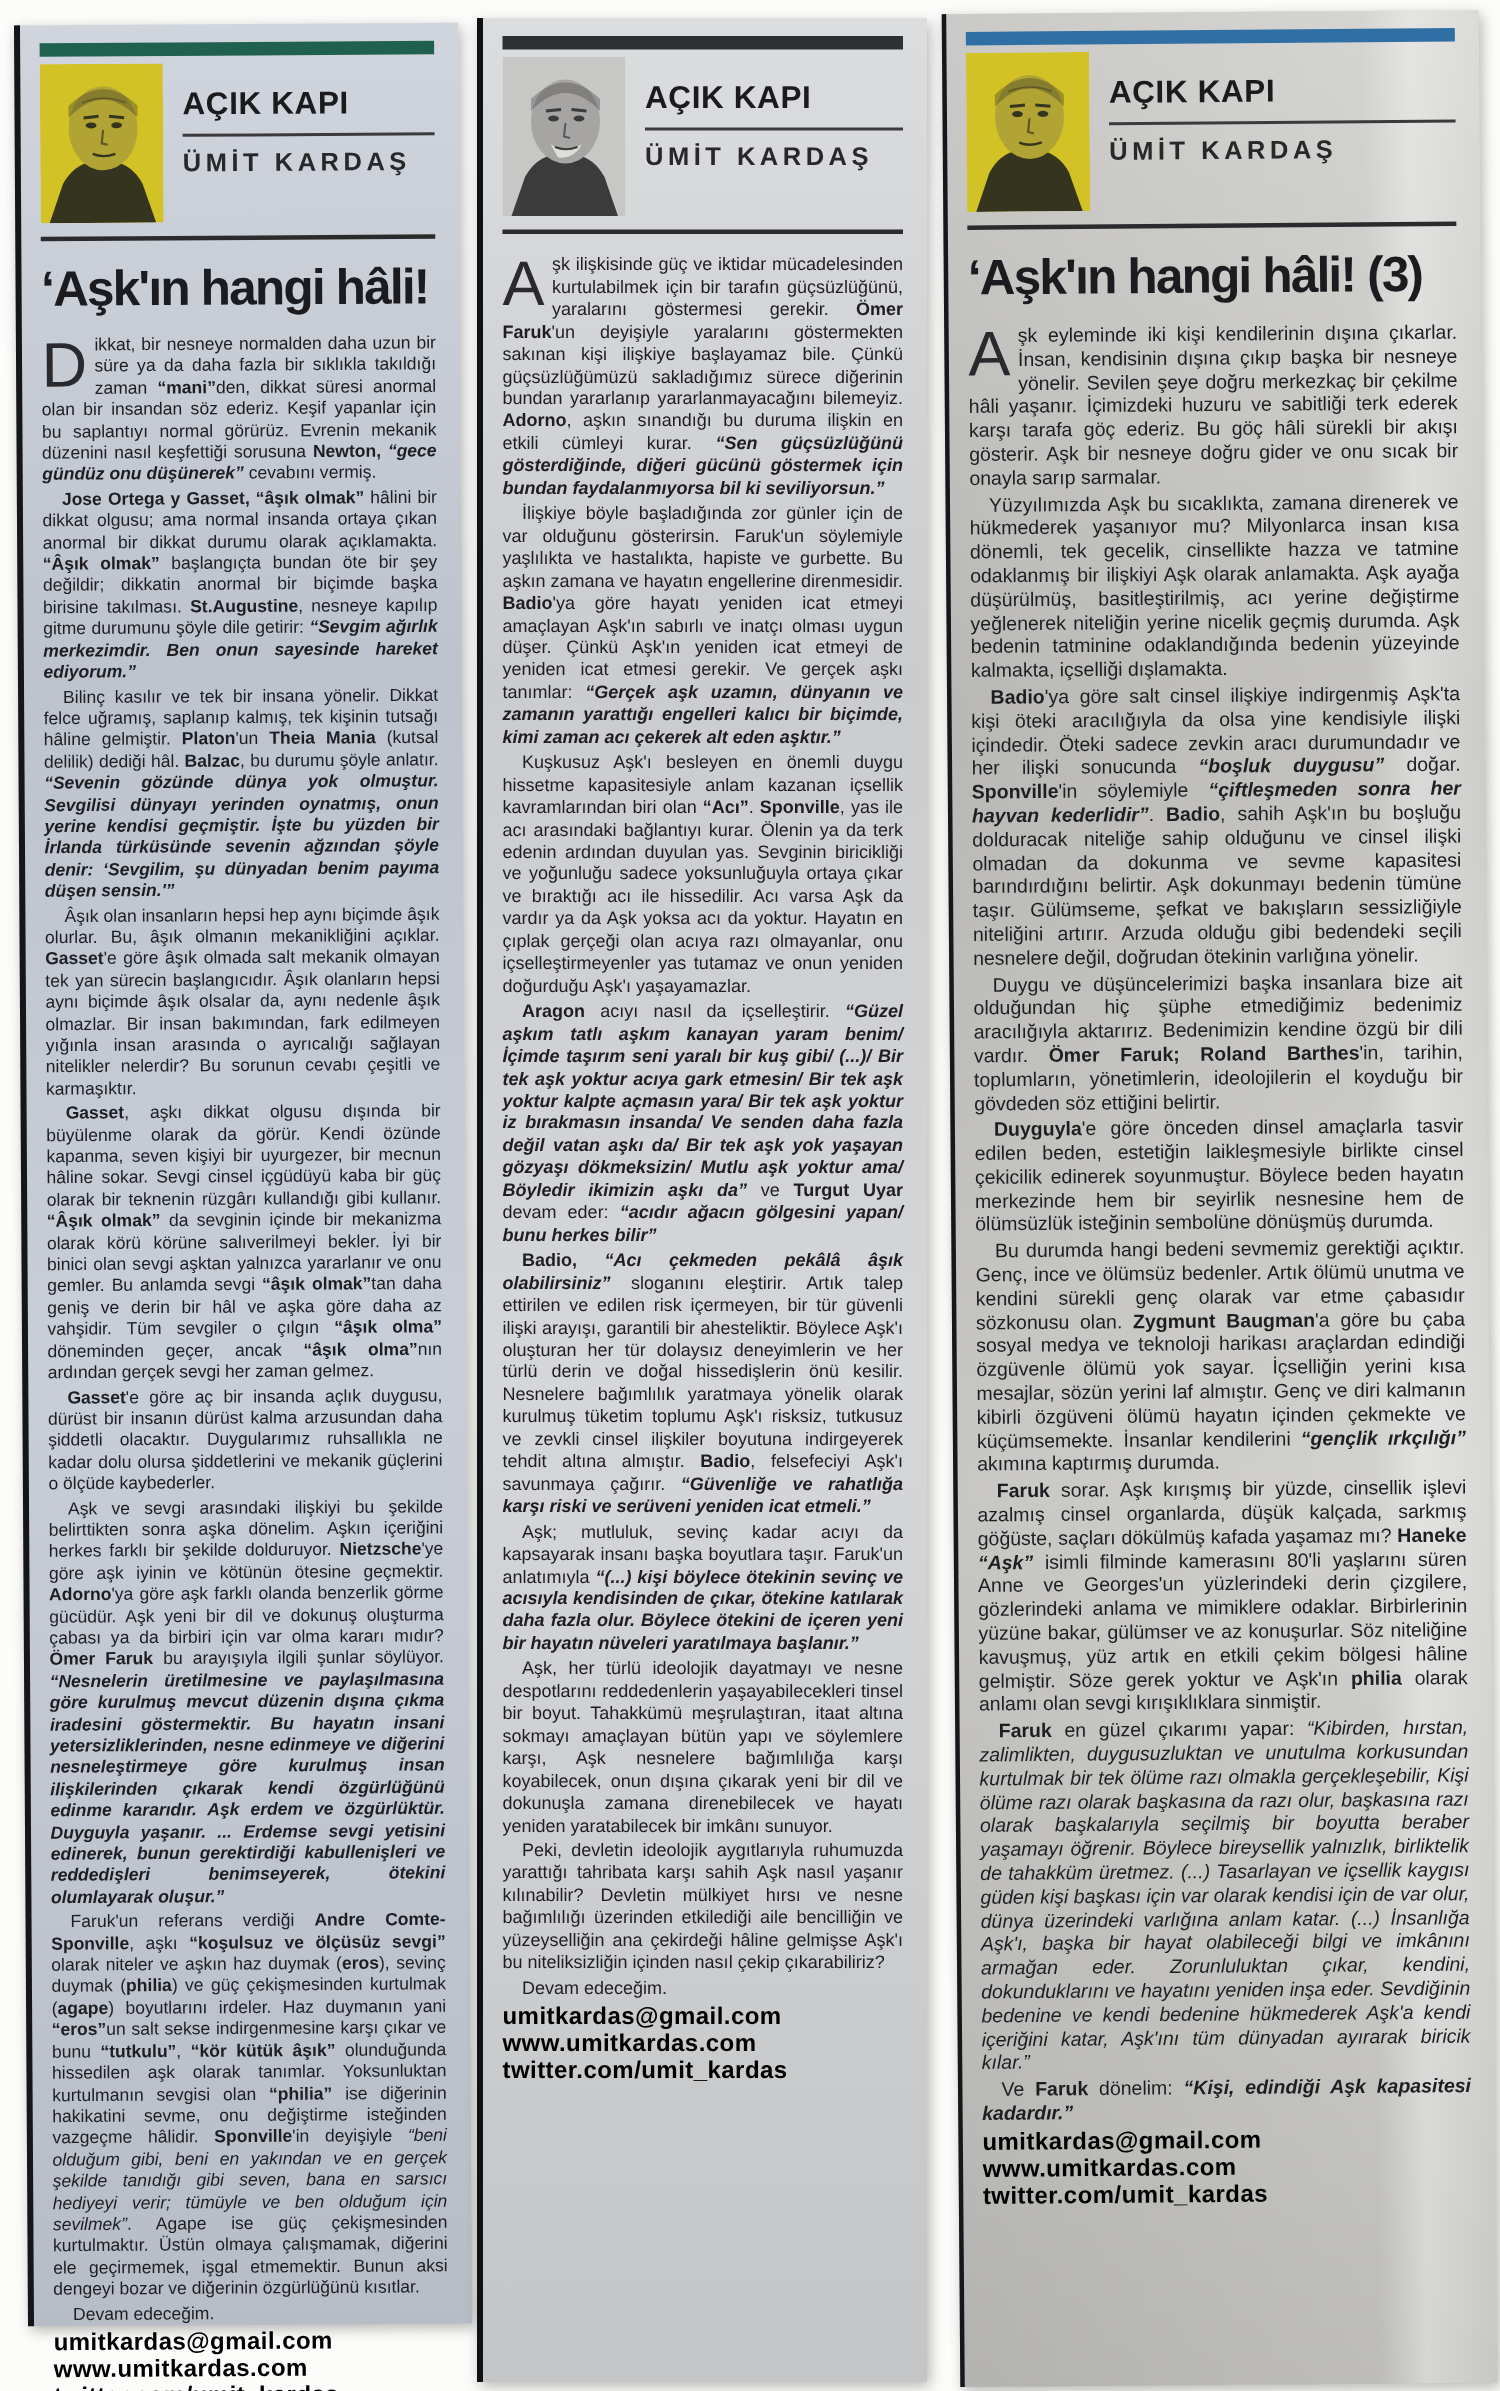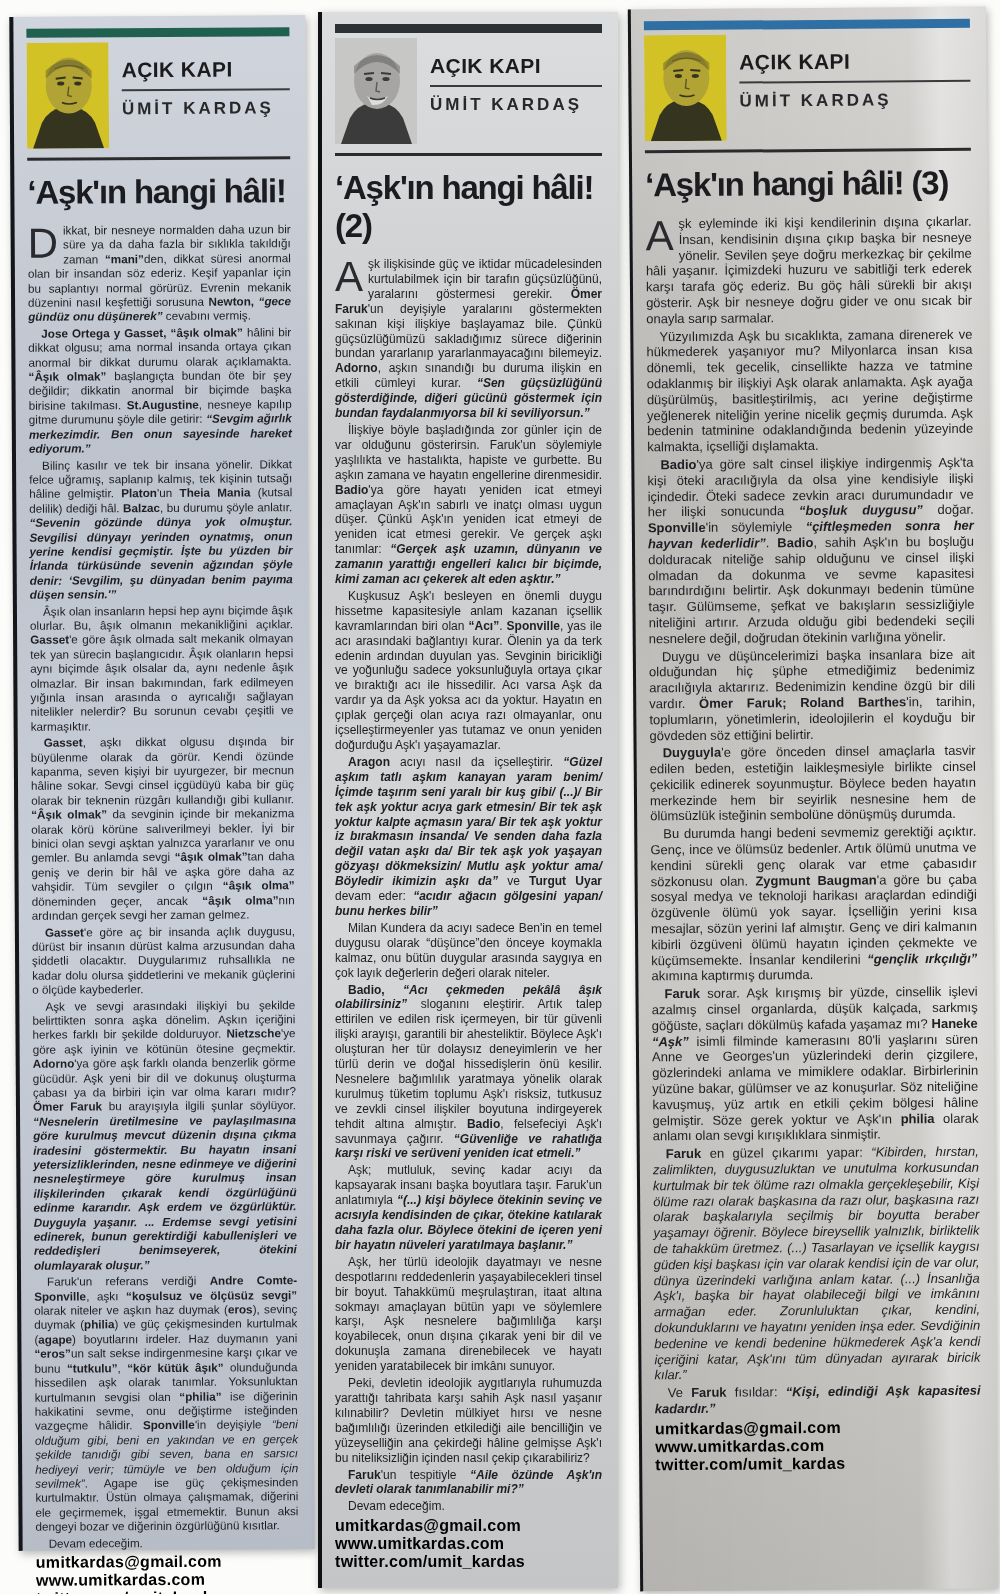--- a/index.html
+++ b/index.html
@@ -104,32 +104,29 @@
       <path d="M32 58 Q42 66 53 58 Q48 68 37 67 Z" style="fill:#e8e7e4;opacity:.85"></path>
       <path d="M35 60 Q42 63 50 60" style="stroke:var(--pdark,#3b3b3c);stroke-width:1.4;fill:none"></path>
     </svg>
     <div class="mast-text">
       <div class="section-name">AÇIK KAPI</div>
       <div class="mast-rule"></div>
       <div class="author-name">ÜMİT KARDAŞ</div>
     </div>
   </header>
   <div class="head-rule"></div>
-  <h1 class="title">‘Aşk'ın hangi hâli! (2)</h1>
   <section class="body-text">
       <p class="para first"><span class="drop">A</span><span class="sr">şk ilişkisinde güç ve iktidar mücadelesinden kurtulabilmek için bir tarafın güçsüzlüğünü, yaralarını göstermesi gerekir. </span><span class="sb">Ömer Faruk</span><span class="sr">'un deyişiyle yaralarını göstermekten sakınan kişi ilişkiye başlayamaz bile. Çünkü güçsüzlüğümüzü sakladığımız sürece diğerinin bundan yararlanıp yararlanmayacağını bilemeyiz. </span><span class="sb">Adorno</span><span class="sr">, aşkın sınandığı bu duruma ilişkin en etkili cümleyi kurar. </span><span class="sbi">“Sen güçsüzlüğünü gösterdiğinde, diğeri gücünü göstermek için bundan faydalanmıyorsa bil ki seviliyorsun.”</span></p>
       <p class="para ind"><span class="sr">İlişkiye böyle başladığında zor günler için de var olduğunu gösterirsin. Faruk'un söylemiyle yaşlılıkta ve hastalıkta, hapiste ve gurbette. Bu aşkın zamana ve hayatın engellerine direnmesidir. </span><span class="sb">Badio</span><span class="sr">'ya göre hayatı yeniden icat etmeyi amaçlayan Aşk'ın sabırlı ve inatçı olması uygun düşer. Çünkü Aşk'ın yeniden icat etmeyi de yeniden icat etmesi gerekir. Ve gerçek aşkı tanımlar: </span><span class="sbi">“Gerçek aşk uzamın, dünyanın ve zamanın yarattığı engelleri kalıcı bir biçimde, kimi zaman acı çekerek alt eden aşktır.”</span></p>
       <p class="para ind"><span class="sr">Kuşkusuz Aşk'ı besleyen en önemli duygu hissetme kapasitesiyle anlam kazanan içsellik kavramlarından biri olan </span><span class="sb">“Acı”</span><span class="sr">. </span><span class="sb">Sponville</span><span class="sr">, yas ile acı arasındaki bağlantıyı kurar. Ölenin ya da terk edenin ardından duyulan yas. Sevginin biricikliği ve yoğunluğu sadece yoksunluğuyla ortaya çıkar ve bıraktığı acı ile hissedilir. Acı varsa Aşk da vardır ya da Aşk yoksa acı da yoktur. Hayatın en çıplak gerçeği olan acıya razı olmayanlar, onu içselleştirmeyenler yas tutamaz ve onun yeniden doğurduğu Aşk'ı yaşayamazlar.</span></p>
       <p class="para ind"><span class="sb">Aragon</span><span class="sr"> acıyı nasıl da içselleştirir. </span><span class="sbi">“Güzel aşkım tatlı aşkım kanayan yaram benim/ İçimde taşırım seni yaralı bir kuş gibi/ (...)/ Bir tek aşk yoktur acıya gark etmesin/ Bir tek aşk yoktur kalpte açmasın yara/ Bir tek aşk yoktur iz bırakmasın insanda/ Ve senden daha fazla değil vatan aşkı da/ Bir tek aşk yok yaşayan gözyaşı dökmeksizin/ Mutlu aşk yoktur ama/ Böyledir ikimizin aşkı da”</span><span class="sr"> ve </span><span class="sb">Turgut Uyar</span><span class="sr"> devam eder: </span><span class="sbi">“acıdır ağacın gölgesini yapan/ bunu herkes bilir”</span></p>
-      <p class="para ind"><span class="sr">Milan Kundera da acıyı sadece Ben'in en temel duygusu olarak “düşünce”den önceye koymakla kalmaz, onu bütün duygular arasında saygıya en çok layık değerlerin değeri olarak niteler.</span></p>
       <p class="para ind"><span class="sb">Badio, </span><span class="sbi">“Acı çekmeden pekâlâ âşık olabilirsiniz”</span><span class="sr"> sloganını eleştirir. Artık talep ettirilen ve edilen risk içermeyen, bir tür güvenli ilişki arayışı, garantili bir ahesteliktir. Böylece Aşk'ı oluşturan her tür dolaysız deneyimlerin ve her türlü derin ve doğal hissedişlerin önü kesilir. Nesnelere bağımlılık yaratmaya yönelik olarak kurulmuş tüketim toplumu Aşk'ı risksiz, tutkusuz ve zevkli cinsel ilişkiler boyutuna indirgeyerek tehdit altına almıştır. </span><span class="sb">Badio</span><span class="sr">, felsefeciyi Aşk'ı savunmaya çağırır. </span><span class="sbi">“Güvenliğe ve rahatlığa karşı riski ve serüveni yeniden icat etmeli.”</span></p>
       <p class="para ind"><span class="sr">Aşk; mutluluk, sevinç kadar acıyı da kapsayarak insanı başka boyutlara taşır. Faruk'un anlatımıyla </span><span class="sbi">“(...) kişi böylece ötekinin sevinç ve acısıyla kendisinden de çıkar, ötekine katılarak daha fazla olur. Böylece ötekini de içeren yeni bir hayatın nüveleri yaratılmaya başlanır.”</span></p>
       <p class="para ind"><span class="sr">Aşk, her türlü ideolojik dayatmayı ve nesne despotlarını reddedenlerin yaşayabilecekleri tinsel bir boyut. Tahakkümü meşrulaştıran, itaat altına sokmayı amaçlayan bütün yapı ve söylemlere karşı, Aşk nesnelere bağımlılığa karşı koyabilecek, onun dışına çıkarak yeni bir dil ve dokunuşla zamana direnebilecek ve hayatı yeniden yaratabilecek bir imkânı sunuyor.</span></p>
       <p class="para ind"><span class="sr">Peki, devletin ideolojik aygıtlarıyla ruhumuzda yarattığı tahribata karşı sahih Aşk nasıl yaşanır kılınabilir? Devletin mülkiyet hırsı ve nesne bağımlılığı üzerinden etkilediği aile bencilliğin ve yüzeyselliğin ana çekirdeği hâline gelmişse Aşk'ı bu niteliksizliğin içinden nasıl çekip çıkarabiliriz?</span></p>
-      <p class="para ind"><span class="sb">Faruk</span><span class="sr">'un tespitiyle </span><span class="sbi">“Aile özünde Aşk'ın devleti olarak tanımlanabilir mi?”</span></p>
       <p class="para ind"><span class="sr">Devam edeceğim.</span></p>
     </section>
   <footer class="column-footer">
       <div class="fline">umitkardas@gmail.com</div>
       <div class="fline">www.umitkardas.com</div>
       <div class="fline">twitter.com/umit_kardas</div>
     </footer>
 </article>
 
 <article class="clip" id="clip3" style="background-color: rgb(205, 204, 201);">
@@ -157,20 +154,20 @@
   <h1 class="title">‘Aşk'ın hangi hâli! (3)</h1>
   <section class="body-text">
       <p class="para first"><span class="drop">A</span><span class="sr">şk eyleminde iki kişi kendilerinin dışına çıkarlar. İnsan, kendisinin dışına çıkıp başka bir nesneye yönelir. Sevilen şeye doğru merkezkaç bir çekilme hâli yaşanır. İçimizdeki huzuru ve sabitliği terk ederek karşı tarafa göç ederiz. Bu göç hâli sürekli bir akışı gösterir. Aşk bir nesneye doğru gider ve onu sıcak bir onayla sarıp sarmalar.</span></p>
       <p class="para ind"><span class="sr">Yüzyılımızda Aşk bu sıcaklıkta, zamana direnerek ve hükmederek yaşanıyor mu? Milyonlarca insan kısa dönemli, tek gecelik, cinsellikte hazza ve tatmine odaklanmış bir ilişkiyi Aşk olarak anlamakta. Aşk ayağa düşürülmüş, basitleştirilmiş, acı yerine değiştirme yeğlenerek niteliğin yerine nicelik geçmiş durumda. Aşk bedenin tatminine odaklandığında bedenin yüzeyinde kalmakta, içselliği dışlamakta.</span></p>
       <p class="para ind"><span class="sb">Badio</span><span class="sr">'ya göre salt cinsel ilişkiye indirgenmiş Aşk'ta kişi öteki aracılığıyla da olsa yine kendisiyle ilişki içindedir. Öteki sadece zevkin aracı durumundadır ve her ilişki sonucunda </span><span class="sbi">“boşluk duygusu”</span><span class="sr"> doğar. </span><span class="sb">Sponville</span><span class="sr">'in söylemiyle </span><span class="sbi">“çiftleşmeden sonra her hayvan kederlidir”</span><span class="sr">. </span><span class="sb">Badio</span><span class="sr">, sahih Aşk'ın bu boşluğu dolduracak niteliğe sahip olduğunu ve cinsel ilişki olmadan da dokunma ve sevme kapasitesi barındırdığını belirtir. Aşk dokunmayı bedenin tümüne taşır. Gülümseme, şefkat ve bakışların sessizliğiyle niteliğini artırır. Arzuda olduğu gibi bedendeki seçili nesnelere değil, doğrudan ötekinin varlığına yönelir.</span></p>
       <p class="para ind"><span class="sr">Duygu ve düşüncelerimizi başka insanlara bize ait olduğundan hiç şüphe etmediğimiz bedenimiz aracılığıyla aktarırız. Bedenimizin kendine özgü bir dili vardır. </span><span class="sb">Ömer Faruk; Roland Barthes</span><span class="sr">'in, tarihin, toplumların, yönetimlerin, ideolojilerin el koyduğu bir gövdeden söz ettiğini belirtir.</span></p>
       <p class="para ind"><span class="sb">Duyguyla</span><span class="sr">'e göre önceden dinsel amaçlarla tasvir edilen beden, estetiğin laikleşmesiyle birlikte cinsel çekicilik edinerek soyunmuştur. Böylece beden hayatın merkezinde hem bir seyirlik nesnesine hem de ölümsüzlük isteğinin sembolüne dönüşmüş durumda.</span></p>
       <p class="para ind"><span class="sr">Bu durumda hangi bedeni sevmemiz gerektiği açıktır. Genç, ince ve ölümsüz bedenler. Artık ölümü unutma ve kendini sürekli genç olarak var etme çabasıdır sözkonusu olan. </span><span class="sb">Zygmunt Baugman</span><span class="sr">'a göre bu çaba sosyal medya ve teknoloji harikası araçlardan edindiği özgüvenle ölümü yok sayar. İçselliğin yerini kısa mesajlar, sözün yerini laf almıştır. Genç ve diri kalmanın kibirli özgüveni ölümü hayatın içinden çekmekte ve küçümsemekte. İnsanlar kendilerini </span><span class="sbi">“gençlik ırkçılığı”</span><span class="sr"> akımına kaptırmış durumda.</span></p>
       <p class="para ind"><span class="sb">Faruk</span><span class="sr"> sorar. Aşk kırışmış bir yüzde, cinsellik işlevi azalmış cinsel organlarda, düşük kalçada, sarkmış göğüste, saçları dökülmüş kafada yaşamaz mı? </span><span class="sb">Haneke </span><span class="sbi">“Aşk”</span><span class="sr"> isimli filminde kamerasını 80'li yaşlarını süren Anne ve Georges'un yüzlerindeki derin çizgilere, gözlerindeki anlama ve mimiklere odaklar. Birbirlerinin yüzüne bakar, gülümser ve az konuşurlar. Söz niteliğine kavuşmuş, yüz artık en etkili çekim bölgesi hâline gelmiştir. Söze gerek yoktur ve Aşk'ın </span><span class="sb">philia</span><span class="sr"> olarak anlamı olan sevgi kırışıklıklara sinmiştir.</span></p>
       <p class="para ind"><span class="sb">Faruk</span><span class="sr"> en güzel çıkarımı yapar: </span><span class="si">“Kibirden, hırstan, zalimlikten, duygusuzluktan ve unutulma korkusundan kurtulmak bir tek ölüme razı olmakla gerçekleşebilir, Kişi ölüme razı olarak başkasına da razı olur, başkasına razı olarak başkalarıyla seçilmiş bir boyutta beraber yaşamayı öğrenir. Böylece bireysellik yalnızlık, birliktelik de tahakküm üretmez. (...) Tasarlayan ve içsellik kaygısı güden kişi başkası için var olarak kendisi için de var olur, dünya üzerindeki varlığına anlam katar. (...) İnsanlığa Aşk'ı, başka bir hayat olabileceği bilgi ve imkânını armağan eder. Zorunluluktan çıkar, kendini, dokunduklarını ve hayatını yeniden inşa eder. Sevdiğinin bedenine ve kendi bedenine hükmederek Aşk'a kendi içeriğini katar, Aşk'ını tüm dünyadan ayırarak biricik kılar.”</span></p>
-      <p class="para ind"><span class="sr">Ve </span><span class="sb">Faruk</span><span class="sr"> fısıldar: </span><span class="sbi">“Kişi, edindiği Aşk kapasitesi kadardır.”</span></p>
+      <p class="para ind"><span class="sr">Ve </span><span class="sb">Faruk</span><span class="sr"> dönelim: </span><span class="sbi">“Kişi, edindiği Aşk kapasitesi kadardır.”</span></p>
     </section>
   <footer class="column-footer">
       <div class="fline">umitkardas@gmail.com</div>
       <div class="fline">www.umitkardas.com</div>
       <div class="fline">twitter.com/umit_kardas</div>
     </footer>
 </article>
 
 </body></html>

